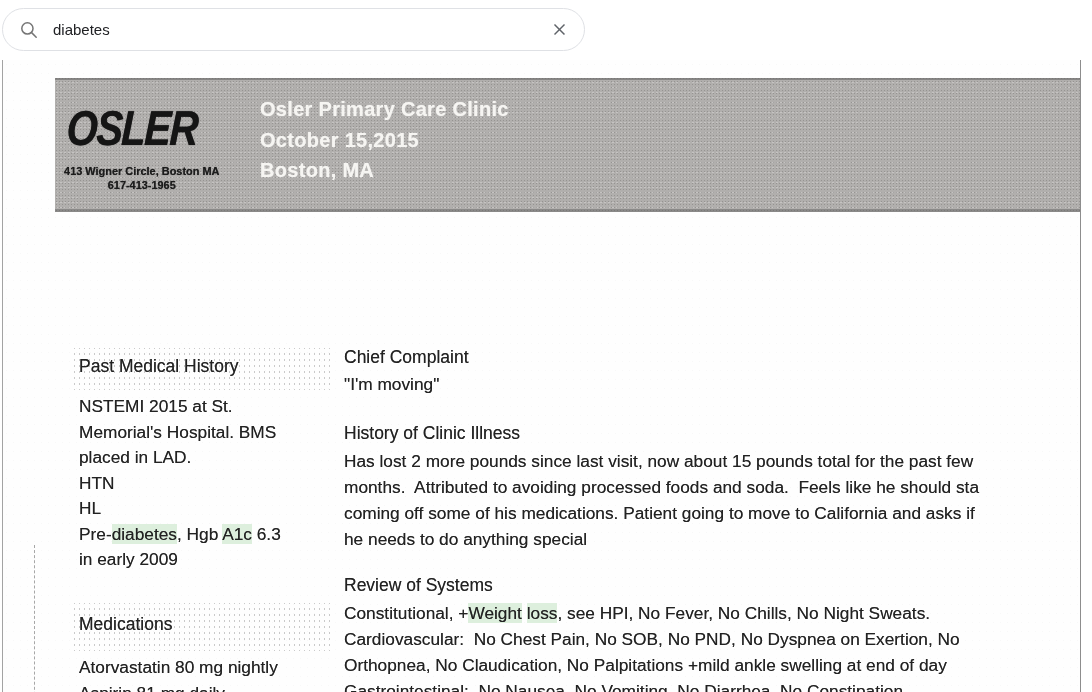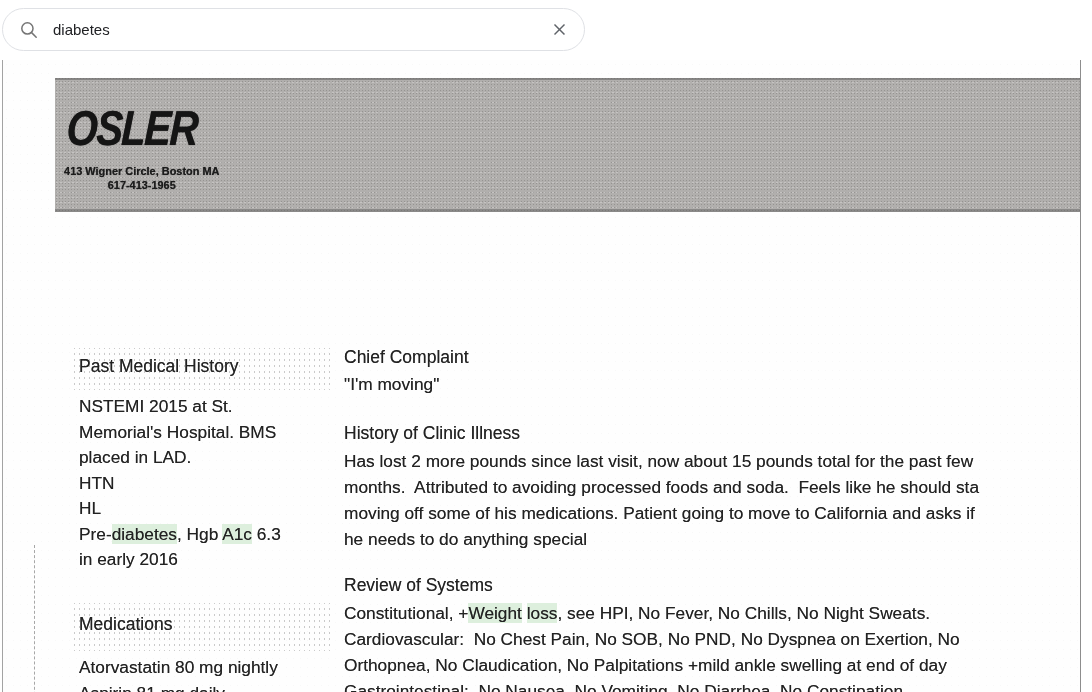--- a/index.html
+++ b/index.html
@@ -132,54 +132,59 @@
 </div>
 
 <div class="page">
 
   <div class="banner">
     <div class="logo">OSLER</div>
     <div class="addr">
       <div>413 Wigner Circle, Boston MA</div>
       <div>617-413-1965</div>
     </div>
+    <div class="banner-text">
+      <div>Osler Primary Care Clinic</div>
+      <div>October 15,2015</div>
+      <div>Boston, MA</div>
+    </div>
   </div>
 
   <div class="patient-block scan-text">
   </div>
 
   <div class="artifact-dash"></div>
 
   <div class="col-left">
     <div class="hbox speckle" style="top:288px"></div>
     <div class="sec-heading scan-text" style="top:296px">Past Medical History</div>
 
     <div class="line scan-text" style="top:334px"><span>NSTEMI 2015 at St.</span></div>
     <div class="line scan-text" style="top:359.5px"><span>Memorial's Hospital. BMS</span></div>
     <div class="line scan-text" style="top:385px"><span>placed in LAD.</span></div>
     <div class="line scan-text" style="top:410.5px"><span>HTN</span></div>
     <div class="line scan-text" style="top:436px"><span>HL</span></div>
     <div class="line scan-text" style="top:461.5px"><span>Pre-</span><span class="hl">diabetes</span><span>, Hgb </span><span class="hl">A1c</span><span> 6.3</span></div>
-    <div class="line scan-text" style="top:487px"><span>in early 2016</span></div>
+    <div class="line scan-text" style="top:487px"><span>in early 2009</span></div>
 
     <div class="hbox speckle" style="top:543px;height:48px"></div>
     <div class="sec-heading scan-text" style="top:554px">Medications</div>
 
     <div class="line scan-text" style="top:595px"><span>Atorvastatin 80 mg nightly</span></div>
     <div class="line scan-text" style="top:621px"><span>Aspirin 81 mg daily</span></div>
   </div>
 
   <div class="col-right">
     <div class="sec-heading scan-text" style="top:287px">Chief Complaint</div>
     <div class="line scan-text" style="top:312px"><span>"I'm moving"</span></div>
 
     <div class="sec-heading scan-text" style="top:363px">History of Clinic Illness</div>
     <div class="line scan-text" style="top:389px"><span>Has lost 2 more pounds since last visit, now about 15 pounds total for the past few</span></div>
     <div class="line scan-text" style="top:415px"><span>months.  Attributed to avoiding processed foods and soda.  Feels like he should sta</span></div>
-    <div class="line scan-text" style="top:441px"><span>moving off some of his medications. Patient going to move to California and asks if</span></div>
+    <div class="line scan-text" style="top:441px"><span>coming off some of his medications. Patient going to move to California and asks if</span></div>
     <div class="line scan-text" style="top:467px"><span>he needs to do anything special</span></div>
 
     <div class="sec-heading scan-text" style="top:515px">Review of Systems</div>
     <div class="line scan-text" style="top:541px"><span>Constitutional, +</span><span class="hl">Weight</span><span> </span><span class="hl">loss</span><span>, see HPI, No Fever, No Chills, No Night Sweats.</span></div>
     <div class="line scan-text" style="top:567px"><span>Cardiovascular:  No Chest Pain, No SOB, No PND, No Dyspnea on Exertion, No</span></div>
     <div class="line scan-text" style="top:593px"><span>Orthopnea, No Claudication, No Palpitations +mild ankle swelling at end of day</span></div>
     <div class="line scan-text" style="top:619px"><span>Gastrointestinal:  No Nausea, No Vomiting, No Diarrhea, No Constipation</span></div>
   </div>
 
 </div>

